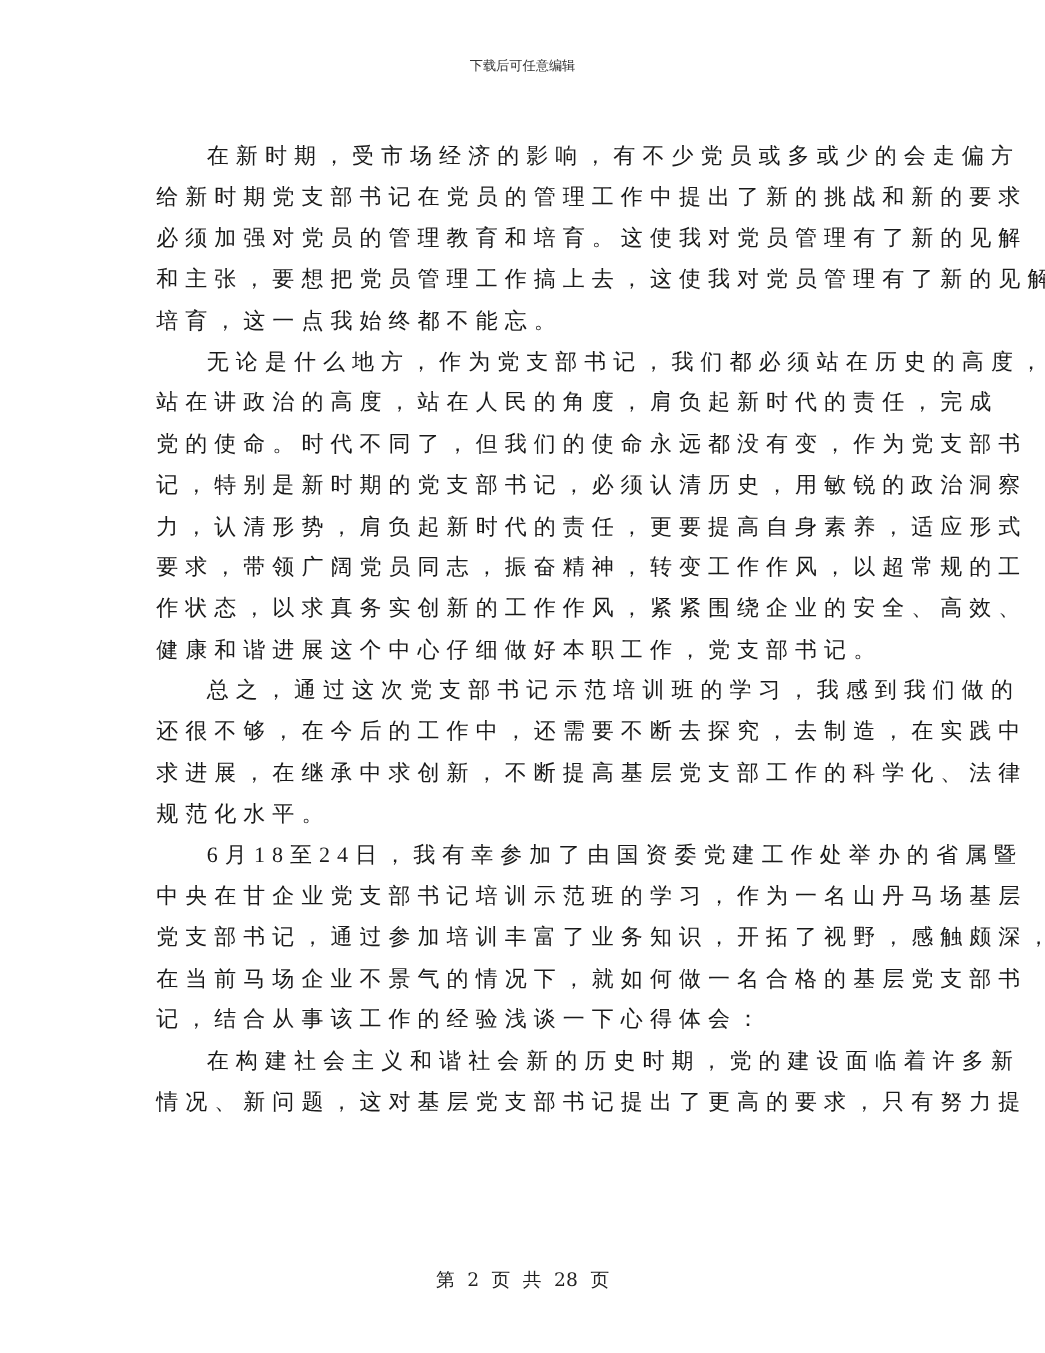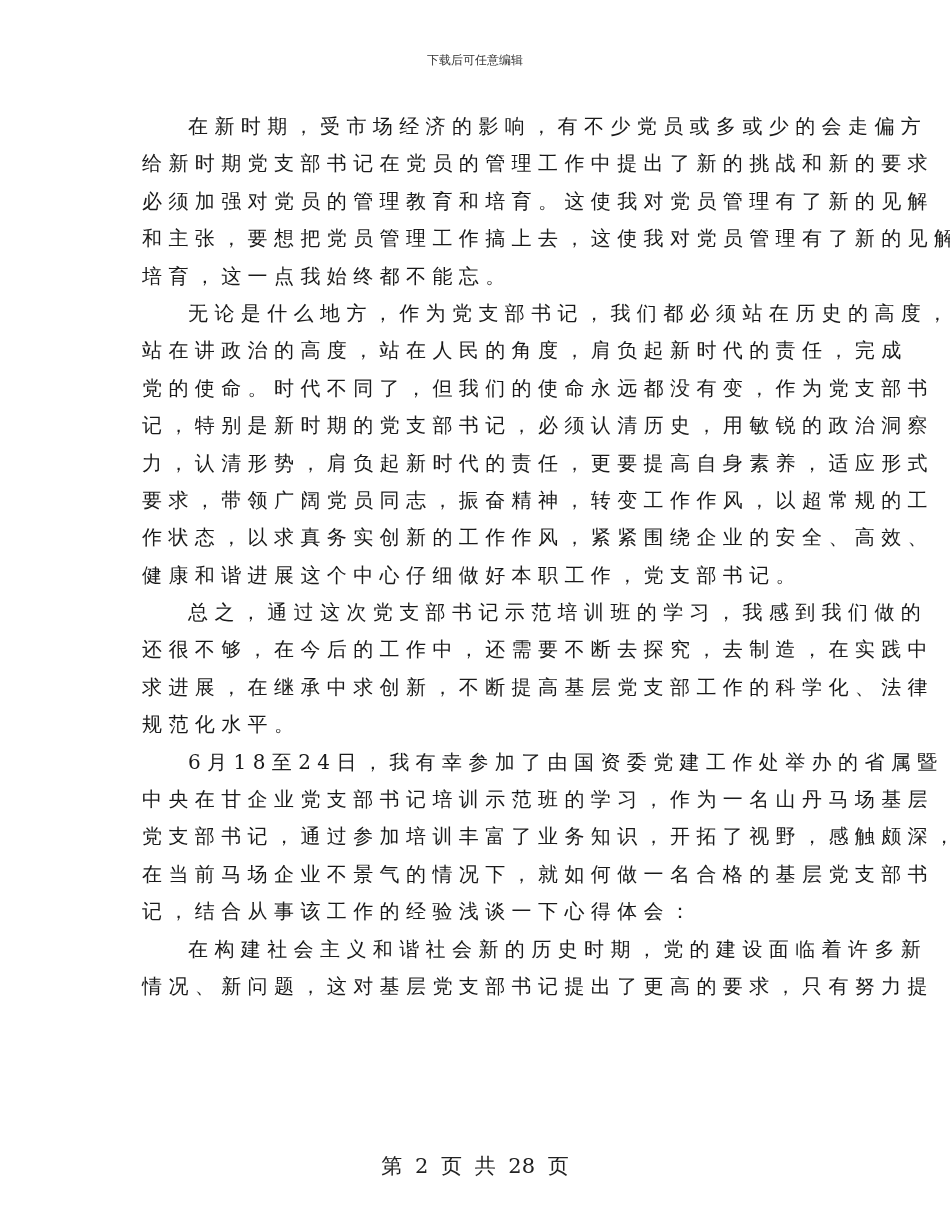--- a/index.html
+++ b/index.html
@@ -1,25 +1,25 @@
 <!DOCTYPE html>
 <html><head>
 <meta charset="utf-8">
 <style>
   html, body { margin:0; padding:0; background:#ffffff; }
   body { width:950px; height:1230px; position:relative; overflow:hidden;
          font-family: "DejaVu Serif", "Liberation Serif", serif; color:#1a1a1a; }
   .header { position:absolute; top:52px; left:0; width:950px; text-align:center;
             font-size:12px; color:#333; font-family:Liberation Mono, monospace; }
-  .body-text { position:absolute; top:108px; left:142px; width:670px; }
+  .body-text { position:absolute; top:124px; left:142px; width:670px;font-family:Liberation Serif, serif; }
   .line { height:37.4px; line-height:37.4px; font-size:20px; letter-spacing:6.4px;
           white-space:nowrap; }
   .indent { padding-left:46px; }
   .footer { position:absolute; top:1152px; left:0; width:950px; text-align:center;
-            font-size:21px; color:#222; word-spacing:6px; }
+            font-size:17px; color:#222; word-spacing:6px; }
 </style>
 </head>
 <body>
 
 <div class="header">下载后可任意编辑</div>
 
 <div class="body-text">
   <div class="line indent">在新时期，受市场经济的影响，有不少党员或多或少的会走偏方</div>
   <div class="line">给新时期党支部书记在党员的管理工作中提出了新的挑战和新的要求</div>
   <div class="line">必须加强对党员的管理教育和培育。这使我对党员管理有了新的见解</div>

